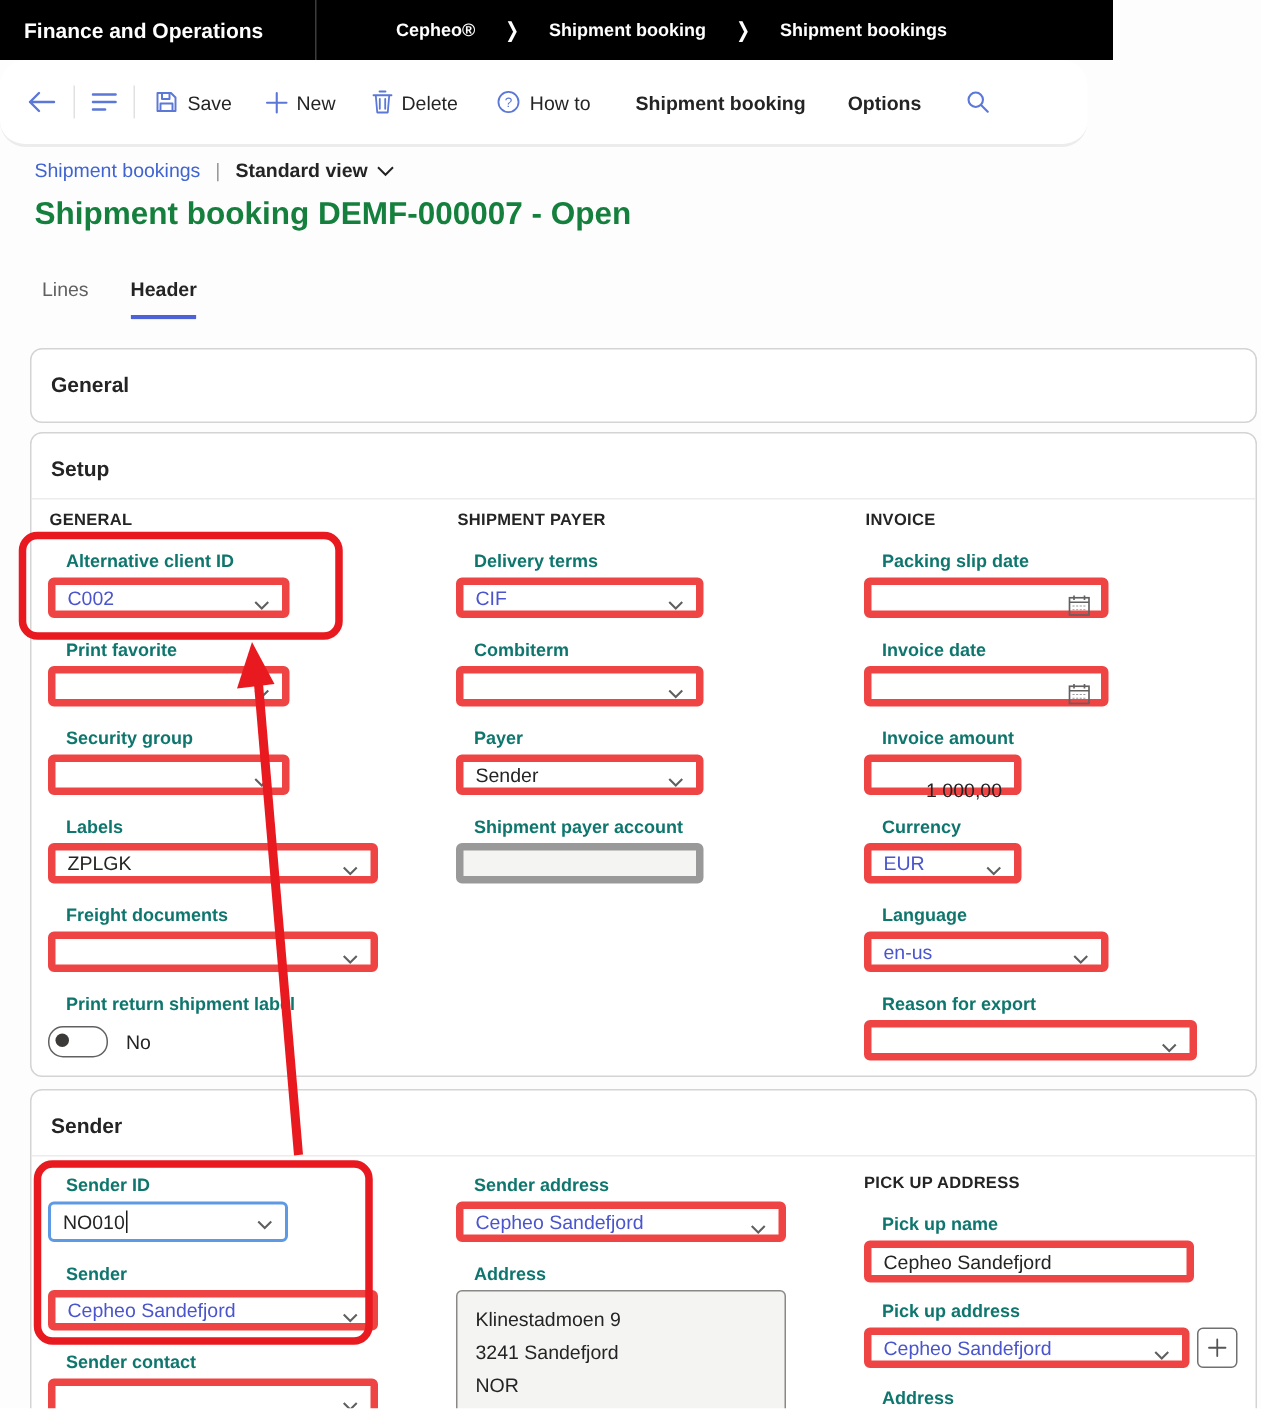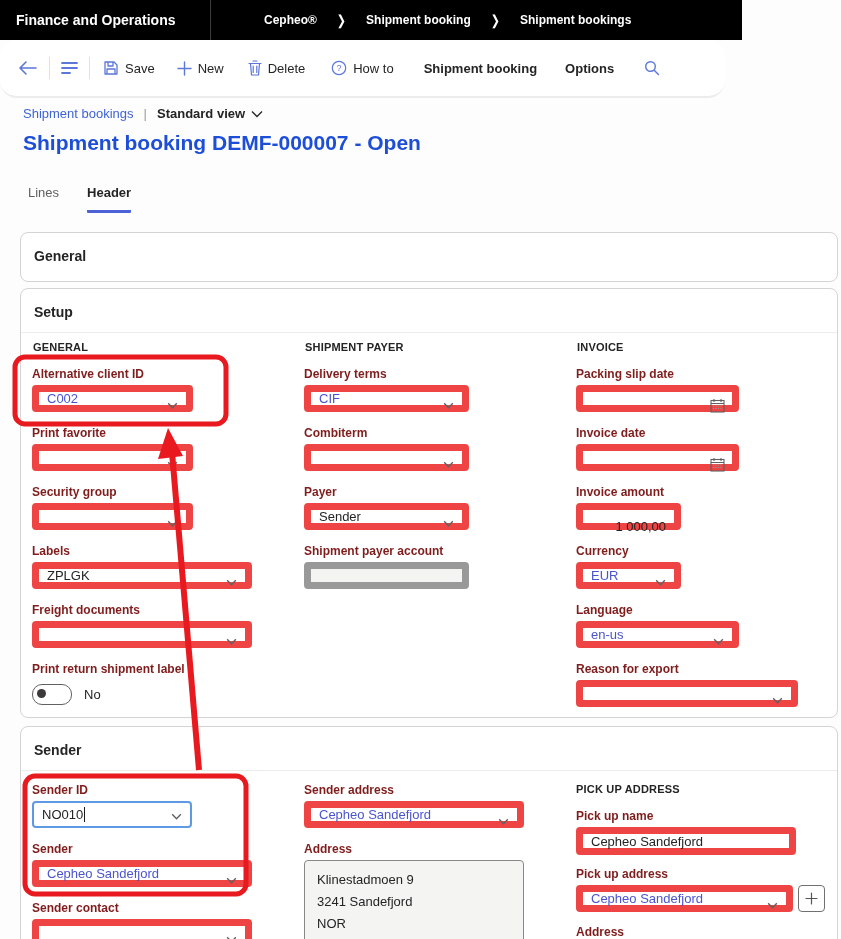--- a/index.html
+++ b/index.html
@@ -16,34 +16,34 @@
   .cmdbar{position:absolute;left:0;top:40px;width:725px;height:56px;background:#fff;border-bottom:2px solid #ececec;display:flex;align-items:center;border-radius:17px;}
   .cmd{display:flex;align-items:center;gap:6px;font-size:13px;color:#242424;cursor:pointer;}
   .cmd svg{display:block;}
   .blue{color:#5b77d8;}
   .v-div{width:1px;height:22px;background:#e1e1e1;}
   
   .pagecrumb{position:absolute;left:23px;top:106px;font-size:13px;display:flex;align-items:center;gap:10px;}
   .pagecrumb .lnk{color:#3f63d2;cursor:pointer;}
   .pagecrumb .sep{color:#9a9a9a;}
   .pagecrumb .view{font-weight:600;color:#242424;display:flex;align-items:center;gap:6px;cursor:pointer;}
-  .ptitle{position:absolute;left:23px;top:131px;font-size:21px;font-weight:700;color:#1d4ed8;}
+  .ptitle{position:absolute;left:23px;top:131px;font-size:21px;font-weight:700;color:#15803d;}
   
   .tabs{position:absolute;left:28px;top:185px;display:flex;gap:28px;font-size:13px;}
   .tab{color:#616161;padding-bottom:10px;cursor:pointer;}
   .tab.active{color:#242424;font-weight:600;border-bottom:3px solid #4c62d6;border-radius:1px;}
   
   .card{position:absolute;left:20px;width:818px;background:#fff;border:1px solid #d4d4d4;border-radius:8px;box-sizing:border-box;}
   .card-h{font-size:14px;font-weight:700;color:#242424;padding:15px 0 12px 13px;cursor:pointer;}
   .card-h.rule{border-bottom:1px solid #ececec;}
   .colhead{position:absolute;font-size:11px;font-weight:700;letter-spacing:.2px;color:#242424;}
   
   .fld{position:absolute;}
-  .lbl{font-size:12px;font-weight:600;color:#7f1d1d;height:18px;line-height:14px;white-space:nowrap;}
-  .ctl{position:relative;height:27px;border:7px solid #ef4444;border-radius:4px;background:#fff;box-sizing:border-box;
+  .lbl{font-size:12px;font-weight:600;color:#0f766e;height:18px;line-height:14px;white-space:nowrap;margin-left:12px;}
+  .ctl{position:relative;height:27px;border:5px solid #ef4444;border-radius:4px;background:#fff;box-sizing:border-box;
        display:flex;align-items:center;padding:0 26px 0 8px;font-size:13px;cursor:pointer;}
   .ctl.noicon{padding-right:8px;}
   .ctl.disabled{background:#f4f4f3;border-color:#999;}
   .ctl.focus{border:2px solid #5e9ae4;}
   .val{white-space:nowrap;overflow:hidden;}
   .val.blue{color:#4a54cd;}
   .num{width:100%;text-align:right;margin-top:20px;}
   .chev{position:absolute;right:7px;top:7px;}
   .cal{position:absolute;right:7px;top:6px;}
   .caret{display:inline-block;width:1px;height:15px;background:#1a1a1a;margin-left:1px;}

